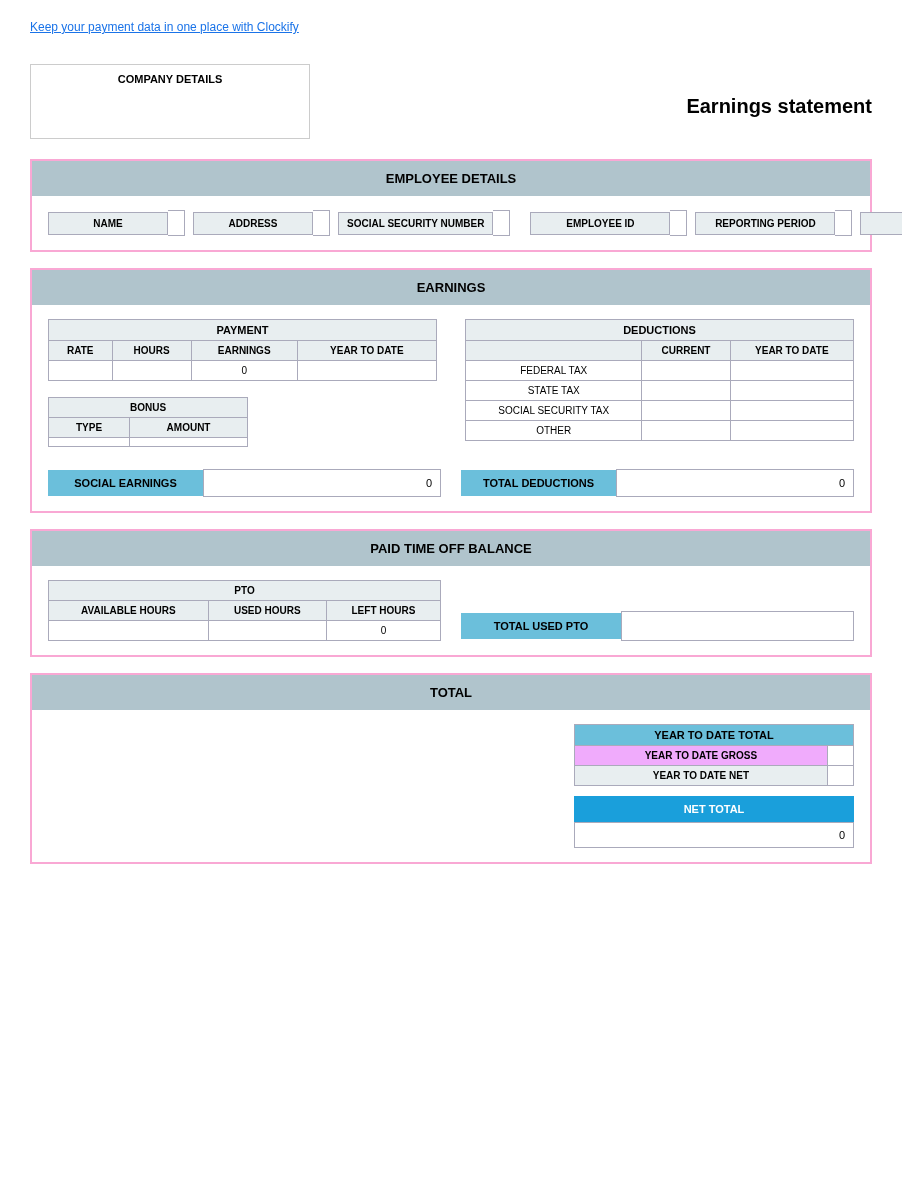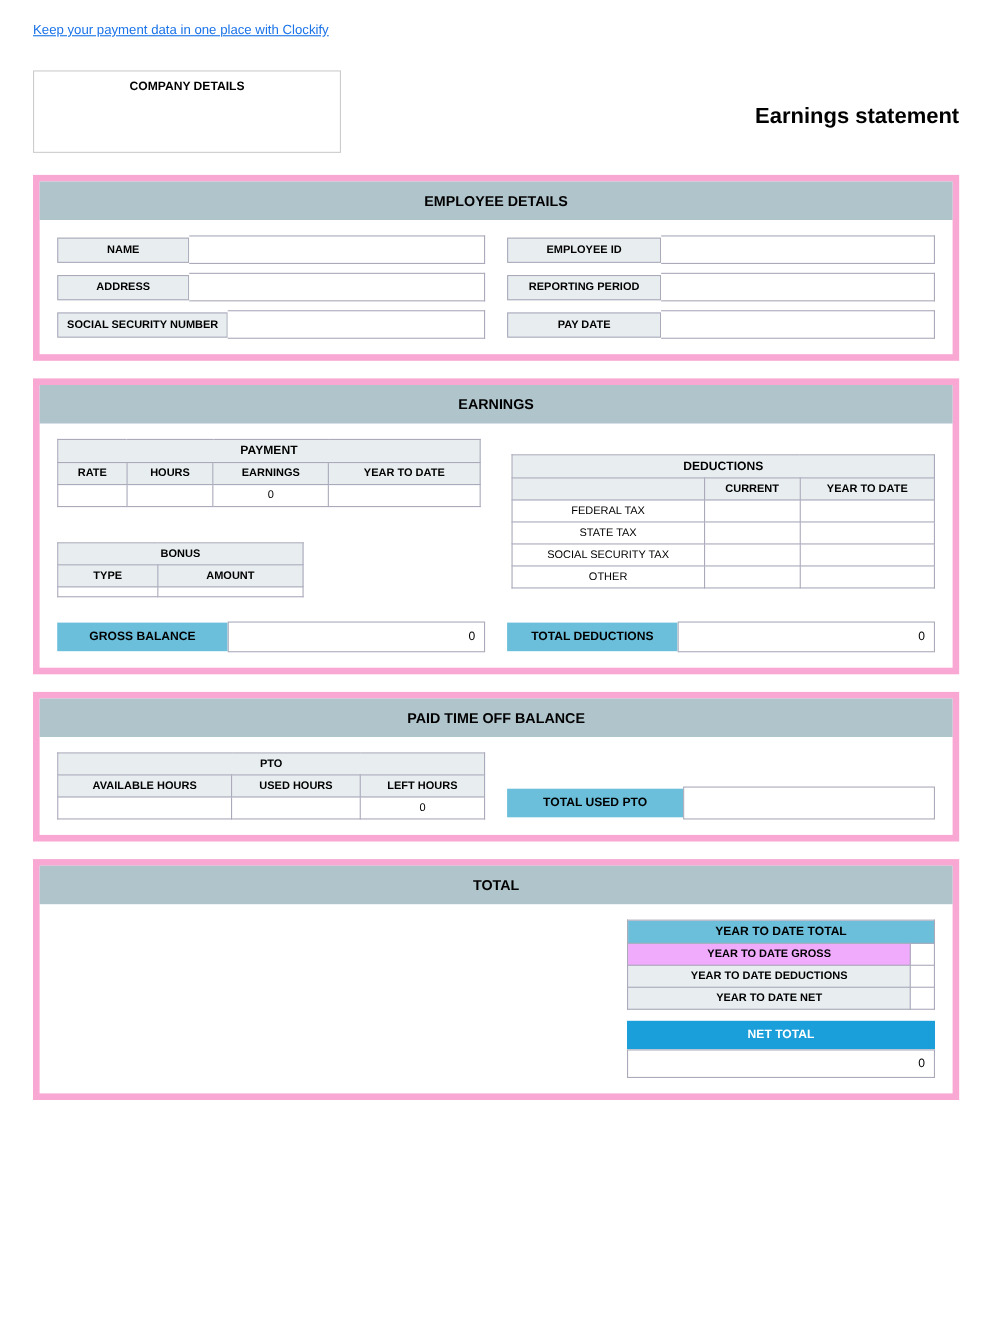--- a/index.html
+++ b/index.html
@@ -43,36 +43,36 @@
 
     .section-header {
       background: #b0c4cc;
       text-align: center;
       font-weight: bold;
       font-size: 13px;
       padding: 10px;
       margin-bottom: 0;
     }
     .section-wrapper {
-      border: 6px solid #f9a8d4;
+      border: 2px solid #f9a8d4;
       margin-bottom: 16px;
     }
     .section-content {
       padding: 14px 16px;
     }
 
     
     .employee-grid {
       display: flex;
       gap: 20px;
     }
     .employee-col {
       flex: 1;
       display: flex;
-      flex-direction: column;
+      flex-direction: row;
       gap: 8px;
     }
     .field-row {
       display: flex;
       align-items: center;
       gap: 0;
     }
     .field-label {
       background: #e8eef0;
       border: 1px solid #aab;
@@ -99,21 +99,20 @@
     .earnings-content {
       display: flex;
       gap: 28px;
       padding: 14px 16px;
     }
     .earnings-left {
       flex: 1;
     }
     .earnings-right {
       flex: 1;
-      margin-top: 14px;
     }
 
     
     table {
       border-collapse: collapse;
       width: 100%;
     }
     th, td {
       border: 1px solid #aab;
       padding: 4px 6px;
@@ -128,22 +127,22 @@
     .payment-table th.main-header {
       background: #e8eef0;
       font-size: 11px;
     }
     .deductions-table th.main-header {
       background: #e8eef0;
       font-size: 11px;
     }
 
     .bonus-section {
-      margin-top: 32px;
-      width: 224px;
+      margin-top: 16px;
+      width: 200px;
     }
     .total-label-box {
       background: #6bbfdb;
       font-weight: bold;
       font-size: 11px;
       padding: 7px 14px;
       text-align: center;
       white-space: nowrap;
       min-width: 155px;
     }
@@ -361,21 +360,21 @@
             <td></td>
             <td></td>
           </tr>
         </tbody>
       </table>
     </div>
   </div>
 
   <div style="display:flex; gap:20px; padding: 8px 16px 14px 16px;">
     <div class="gross-group">
-      <div class="total-label-box">GROSS BALANCE</div>
+      <div class="total-label-box">SOCIAL EARNINGS</div>
       <div class="total-value-box" style="border:1px solid #aab; padding:7px 8px; text-align:right; background:#fff; flex:1;">0</div>
     </div>
     <div class="deductions-group">
       <div class="total-label-box">TOTAL DEDUCTIONS</div>
       <div class="total-value-box" style="border:1px solid #aab; padding:7px 8px; text-align:right; background:#fff; flex:1;">0</div>
     </div>
   </div>
 </div>
 
 <div class="section-wrapper">
@@ -418,24 +417,20 @@
           <tr>
             <th colspan="2" class="ytd-main">YEAR TO DATE TOTAL</th>
           </tr>
         </thead>
         <tbody>
           <tr>
             <td style="font-weight:bold; background:#f0abfc;">YEAR TO DATE GROSS</td>
             <td></td>
           </tr>
           <tr>
-            <td style="font-weight:bold; background:#e8eef0;">YEAR TO DATE DEDUCTIONS</td>
-            <td></td>
-          </tr>
-          <tr>
             <td style="font-weight:bold; background:#e8eef0;">YEAR TO DATE NET</td>
             <td></td>
           </tr>
         </tbody>
       </table>
 
       <div class="net-total-row">
         <div class="net-total-label">NET TOTAL</div>
         <div class="net-total-value">0</div>
       </div>

